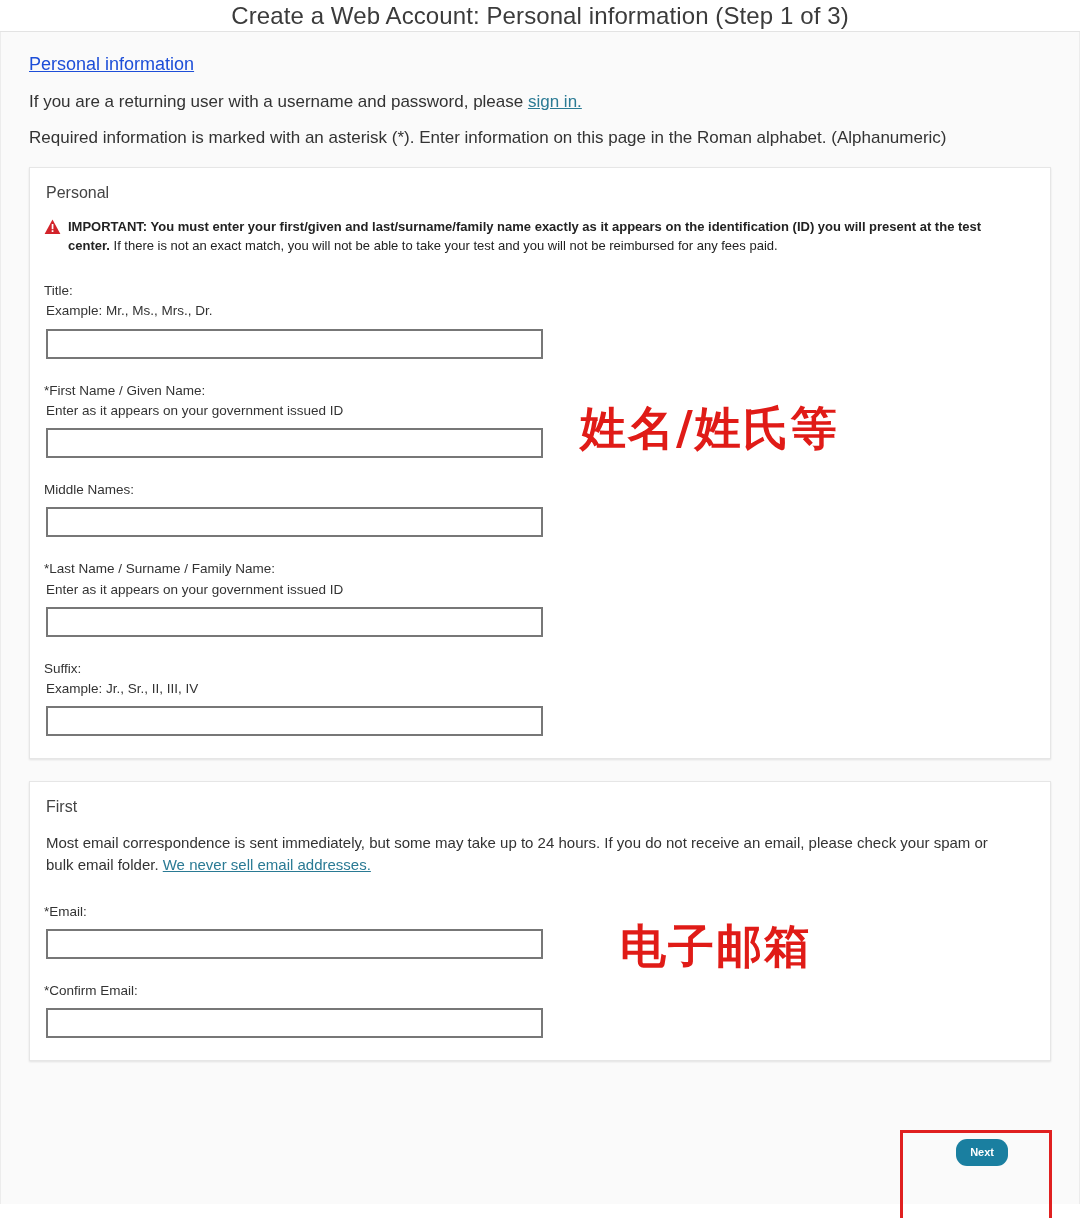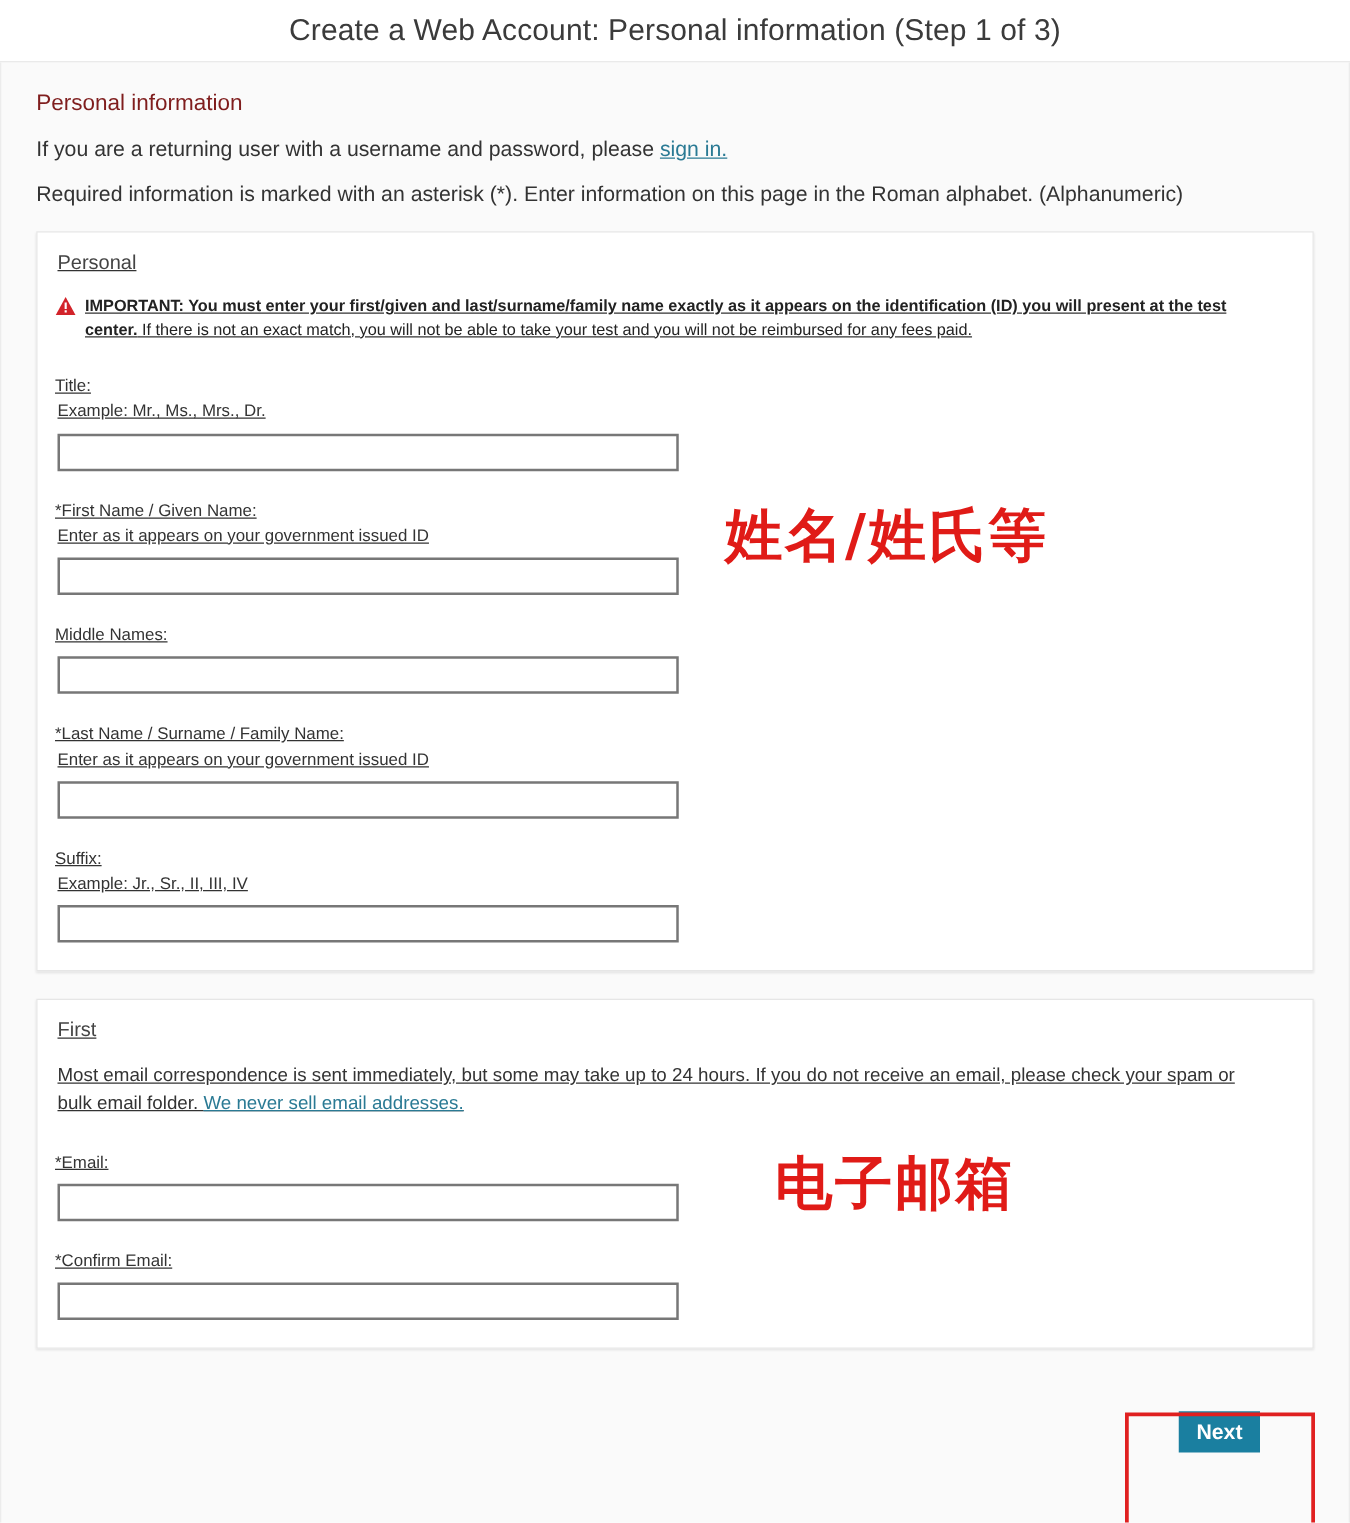--- a/index.html
+++ b/index.html
@@ -11,21 +11,21 @@
     height: 1218px;
     background: #ffffff;
     font-family: "Liberation Sans", sans-serif;
     color: #333333;
     overflow: hidden;
     position: relative;
   }
 
   
   .titlebar {
-    height: 50px;
+    height: 32px;
     background: #ffffff;
     display: flex;
     align-items: center;
     justify-content: center;
     border-bottom: 1px solid #e3e3e3;
     box-sizing: border-box;
   }
   .titlebar h1 {
     margin: 0;
     font-size: 24px;
@@ -45,22 +45,23 @@
     border-right: 1px solid #ececec;
   }
 
   .page-inner {
     padding: 22px 28px 0 28px;
   }
 
   .section-title {
     font-size: 18px;
     font-weight: 400;
-    color: #7f1d1d;
+    color: #1d4ed8;
     margin: 0 0 16px 0;
+    text-decoration: underline;
   }
 
   .intro-line {
     font-size: 17px;
     color: #333333;
     margin: 0 0 14px 0;
     line-height: 1.3;
   }
   .intro-line:last-of-type { margin-bottom: 18px; }
 
@@ -70,21 +71,20 @@
   }
 
   
   .card {
     background: #ffffff;
     border: 1px solid #e6e6e6;
     box-shadow: 0 1px 2px rgba(0,0,0,0.10);
     padding: 14px 14px 22px 14px;
     box-sizing: border-box;
     margin-bottom: 22px;
-    text-decoration: underline;
   }
   .card-title {
     font-size: 16px;
     font-weight: 400;
     color: #444444;
     margin: 2px 0 16px 2px;
   }
 
   
   .important {
@@ -156,27 +156,27 @@
   #annot-email { left: 620px; top: 916px; font-size: 46px; }
 
   
   .footer {
     position: relative;
     height: 86px;
   }
   .next-button {
     position: absolute;
     right: 43px;
-    top: 28px;
+    top: 56px;
     background: #1a7fa0;
     color: #ffffff;
     border: none;
-    border-radius: 0;
+    border-radius: 11px;
     font-family: "Liberation Sans", sans-serif;
-    font-size: 17px;
+    font-size: 11px;
     font-weight: bold;
     padding: 8px 14px;
     cursor: pointer;
     line-height: 1;
   }
   .highlight-box {
     position: absolute;
     left: 900px;
     top: 1130px;
     width: 152px;

